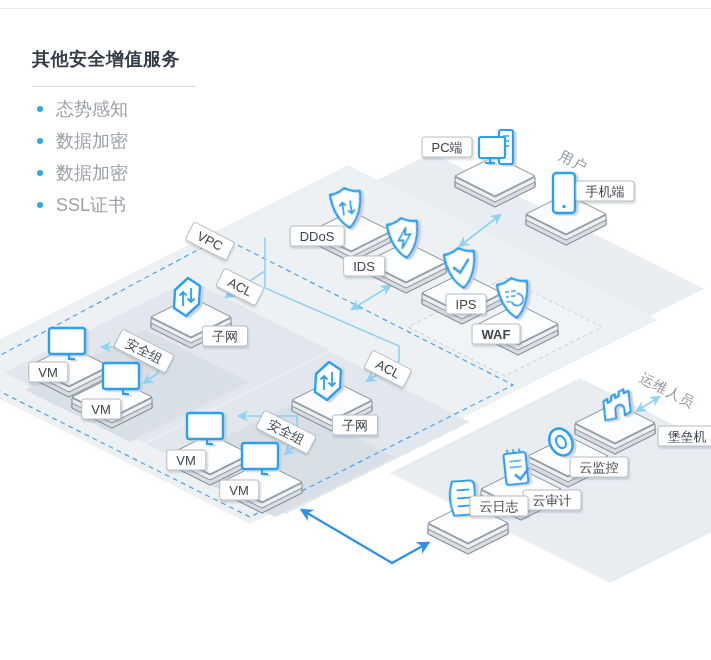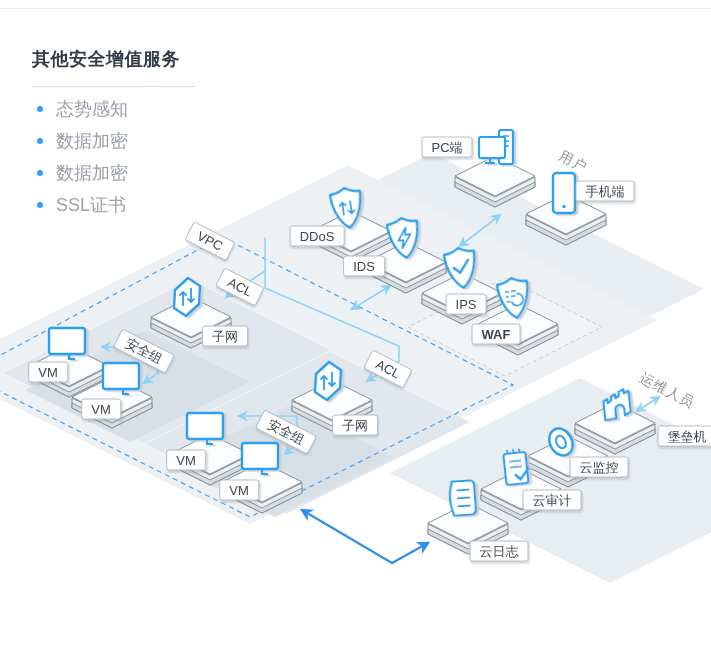--- a/index.html
+++ b/index.html
@@ -208,15 +208,15 @@
   <div class="lbl rot" style="left:144px;top:351px;">安全组</div>
   <div class="lbl rot" style="left:286px;top:432px;">安全组</div>
   <div class="lbl" style="left:48px;top:372px;">VM</div>
   <div class="lbl" style="left:101px;top:409px;">VM</div>
   <div class="lbl" style="left:186px;top:460px;">VM</div>
   <div class="lbl" style="left:239px;top:490px;">VM</div>
   <div class="zone" style="left:667px;top:391px;">运维人员</div>
   <div class="lbl" style="left:639px;top:436px;margin-left:48px;">堡垒机</div>
   <div class="lbl" style="left:599px;top:467px;">云监控</div>
   <div class="lbl" style="left:552px;top:500px;">云审计</div>
-  <div class="lbl" style="left:499px;top:551px;">云日志</div>
+  <div class="lbl" style="left:499px;top:506px;">云日志</div>
   </div>
 </div>
 
 </body></html>

